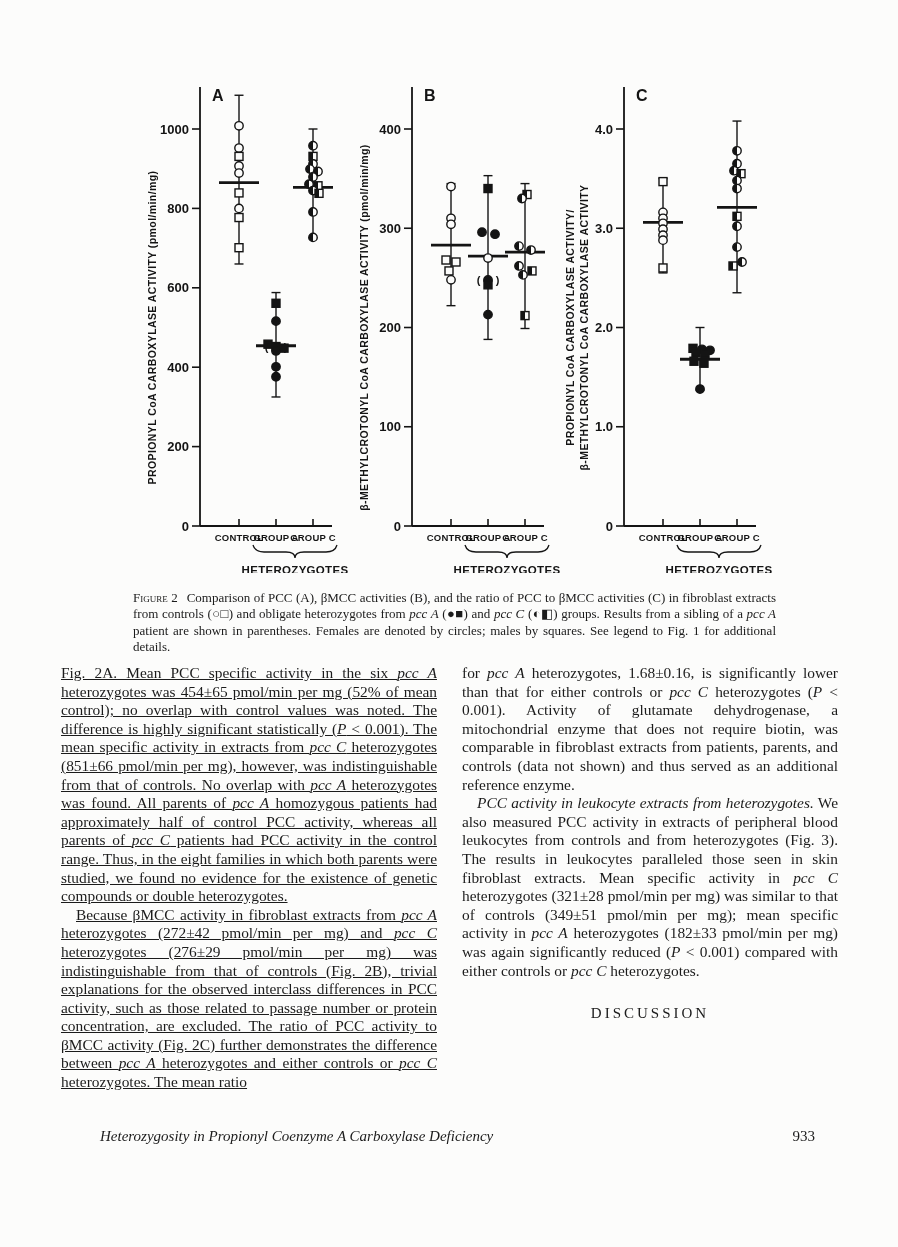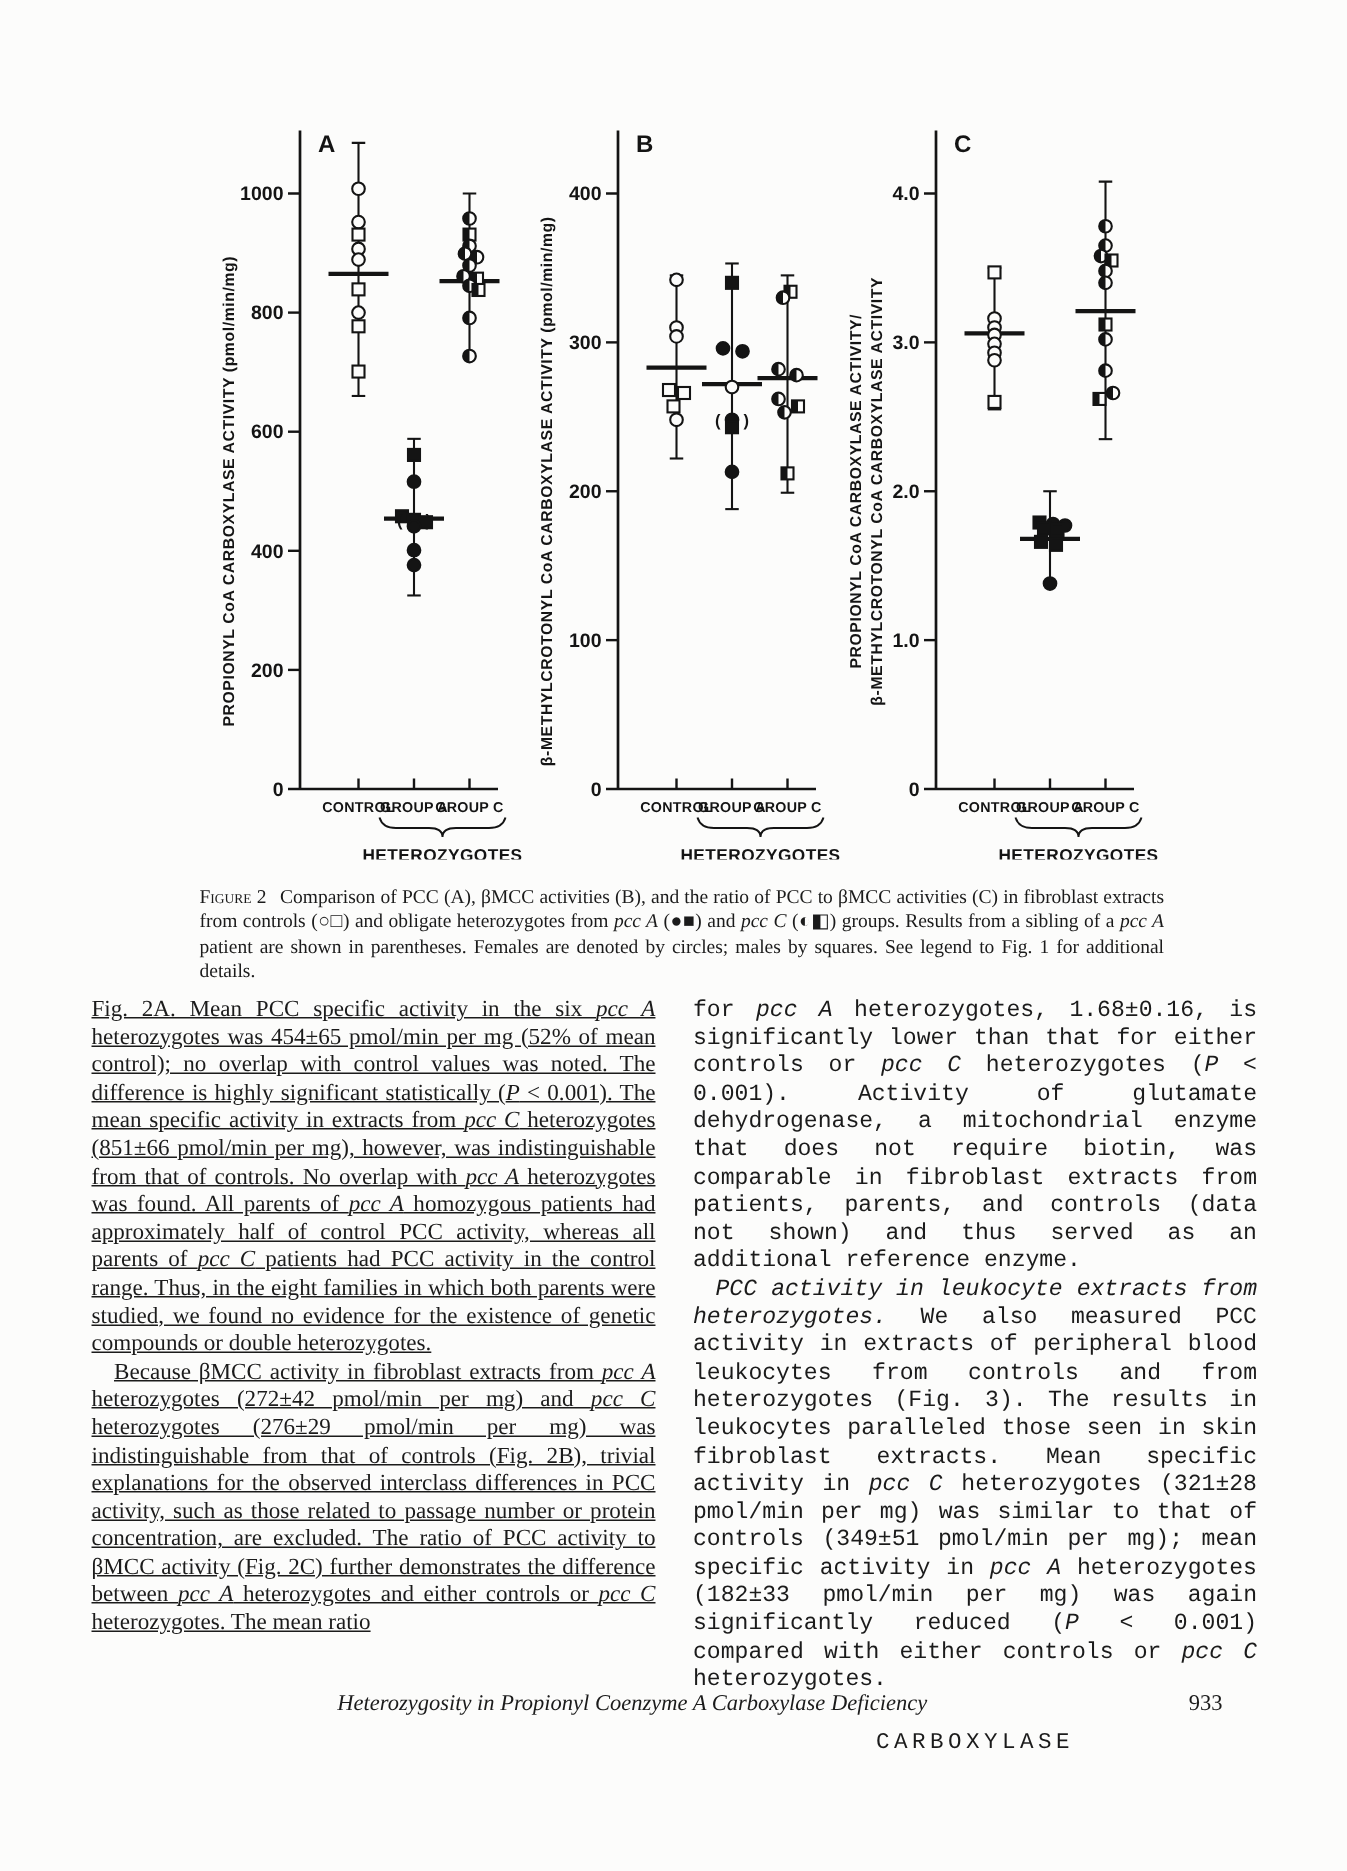--- a/index.html
+++ b/index.html
@@ -24,34 +24,34 @@
     font-size:13px; line-height:16.3px; text-align:justify;
     font-family:"Liberation Serif","DejaVu Serif","DejaVu Sans",serif;
   }
   .caption .sc{font-variant:small-caps; margin-right:9px;}
   
   .col{
     position:absolute; top:664px; width:376px;
     font-size:15.4px; line-height:18.6px; text-align:justify;
   }
   .col-left{left:61px;text-decoration:underline;}
-  .col-right{left:462px;font-family:Liberation Mono, monospace;}
+  .col-right{left:462px;}
   .col p{margin:0;}
   .col p.indent{text-indent:15px;}
   .it{font-style:italic;}
   .discussion-heading{
     display:block; text-align:center; letter-spacing:3px;
     margin:24px 0 15px 0; font-size:15px; text-indent:0;
   }
   
   .footer{
     position:absolute; left:100px; top:1128px; width:715px; height:24px;
     font-size:15px;
   }
-  .footer .ftitle{position:absolute; left:0; right:72px; text-align:center; font-style:italic;}
+  .footer .ftitle{position:absolute; left:0; right:72px; text-align:left; font-style:italic;}
   .footer .fpage{position:absolute; right:0; top:0;}
 </style>
 </head>
 <body>
 
 <div class="page">
 
   <div class="figure-row">
     <svg width="212" height="500" viewBox="0 0 212 500">
         <text x="18" y="254.5" transform="rotate(-90 18 254.5)" text-anchor="middle" class="ylab">PROPIONYL CoA CARBOXYLASE ACTIVITY  (pmol/min/mg)</text>
@@ -282,21 +282,21 @@
   <p class="caption"><span class="sc">Figure 2</span><span>Comparison of PCC (A), βMCC activities (B), and the ratio of PCC to βMCC activities (C) in fibroblast extracts from controls (○□) and obligate heterozygotes from </span><span class="it">pcc A</span><span> (●■) and </span><span class="it">pcc C</span><span> (◐◧) groups. Results from a sibling of a </span><span class="it">pcc A</span><span> patient are shown in parentheses. Females are denoted by circles; males by squares. See legend to Fig. 1 for additional details.</span></p>
 
   <div class="col col-left">
     <p><span>Fig. 2A. Mean PCC specific activity in the six </span><span class="it">pcc A</span><span> heterozygotes was 454±65 pmol/min per mg (52% of mean control); no overlap with control values was noted. The difference is highly significant statistically (</span><span class="it">P</span><span> &lt; 0.001). The mean specific activity in extracts from </span><span class="it">pcc C</span><span> heterozygotes (851±66 pmol/min per mg), however, was indistinguishable from that of controls. No overlap with </span><span class="it">pcc A</span><span> heterozygotes was found. All parents of </span><span class="it">pcc A</span><span> homozygous patients had approximately half of control PCC activity, whereas all parents of </span><span class="it">pcc C</span><span> patients had PCC activity in the control range. Thus, in the eight families in which both parents were studied, we found no evidence for the existence of genetic compounds or double heterozygotes.</span></p>
     <p class="indent"><span>Because βMCC activity in fibroblast extracts from </span><span class="it">pcc A</span><span> heterozygotes (272±42 pmol/min per mg) and </span><span class="it">pcc C</span><span> heterozygotes (276±29 pmol/min per mg) was indistinguishable from that of controls (Fig. 2B), trivial explanations for the observed interclass differences in PCC activity, such as those related to passage number or protein concentration, are excluded. The ratio of PCC activity to βMCC activity (Fig. 2C) further demonstrates the difference between </span><span class="it">pcc A</span><span> heterozygotes and either controls or </span><span class="it">pcc C</span><span> heterozygotes. The mean ratio</span></p>
   </div>
 
   <div class="col col-right">
     <p><span>for </span><span class="it">pcc A</span><span> heterozygotes, 1.68±0.16, is significantly lower than that for either controls or </span><span class="it">pcc C</span><span> heterozygotes (</span><span class="it">P</span><span> &lt; 0.001). Activity of glutamate dehydrogenase, a mitochondrial enzyme that does not require biotin, was comparable in fibroblast extracts from patients, parents, and controls (data not shown) and thus served as an additional reference enzyme.</span></p>
     <p class="indent"><span class="it">PCC activity in leukocyte extracts from heterozygotes.</span><span> We also measured PCC activity in extracts of peripheral blood leukocytes from controls and from heterozygotes (Fig. 3). The results in leukocytes paralleled those seen in skin fibroblast extracts. Mean specific activity in </span><span class="it">pcc C</span><span> heterozygotes (321±28 pmol/min per mg) was similar to that of controls (349±51 pmol/min per mg); mean specific activity in </span><span class="it">pcc A</span><span> heterozygotes (182±33 pmol/min per mg) was again significantly reduced (</span><span class="it">P</span><span> &lt; 0.001) compared with either controls or </span><span class="it">pcc C</span><span> heterozygotes.</span></p>
-    <span class="discussion-heading">CARBOXYLASE</span>
+    <span class="discussion-heading">DISCUSSION</span>
   </div>
 
   <div class="footer">
     <span class="ftitle"><span class="it">Heterozygosity in Propionyl Coenzyme A Carboxylase Deficiency</span></span>
     <span class="fpage">933</span>
   </div>
 
 </div>
 
 </body></html>

